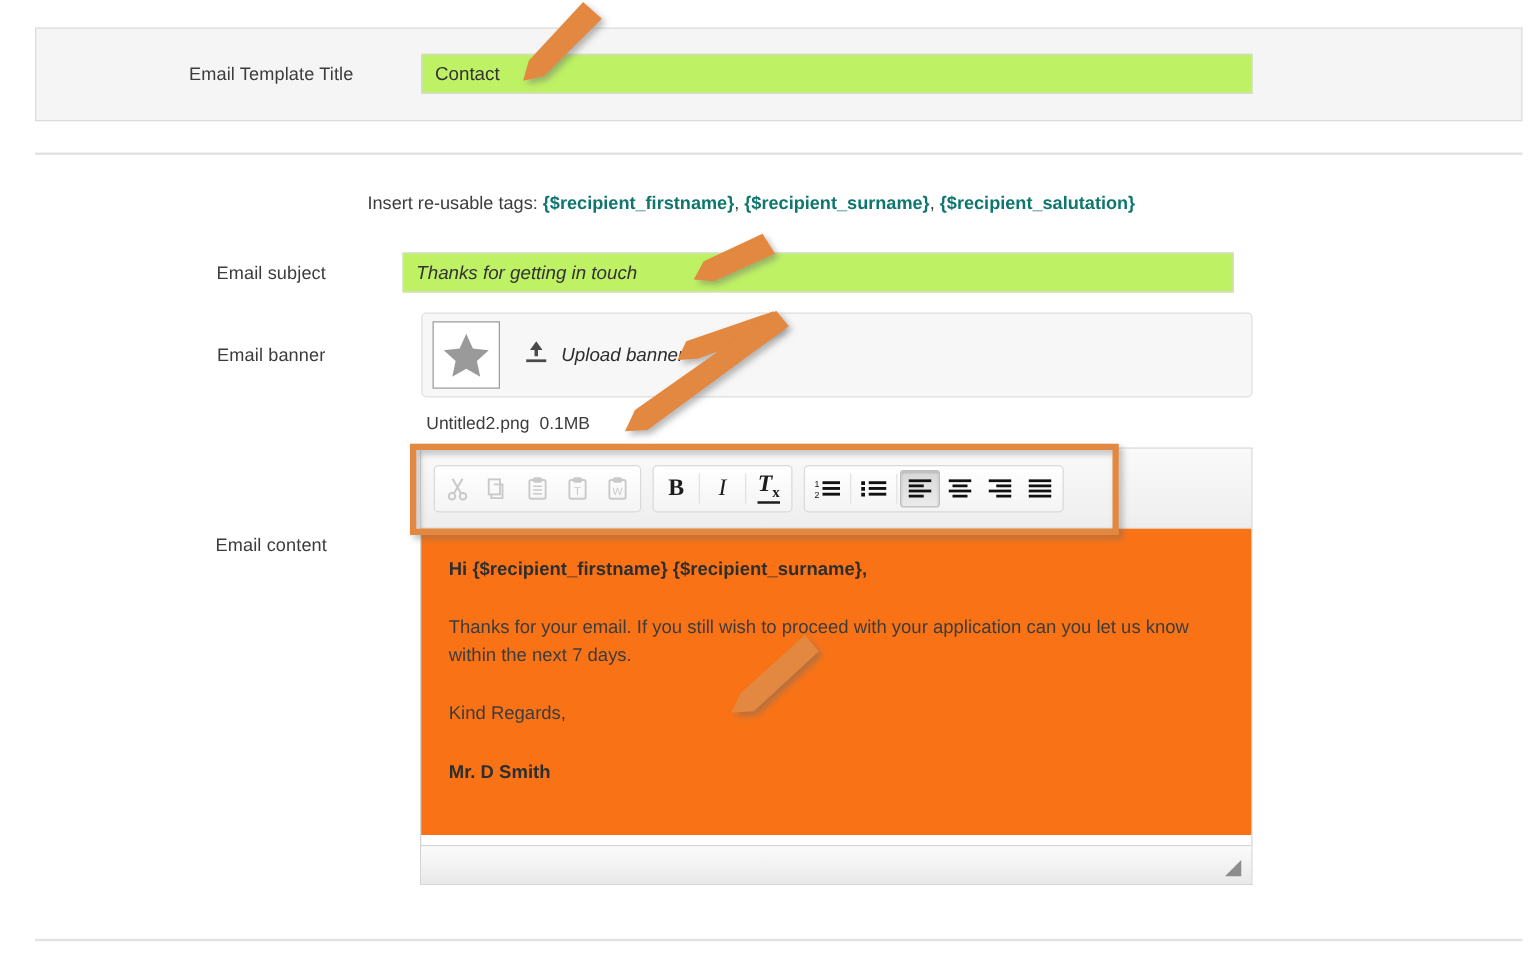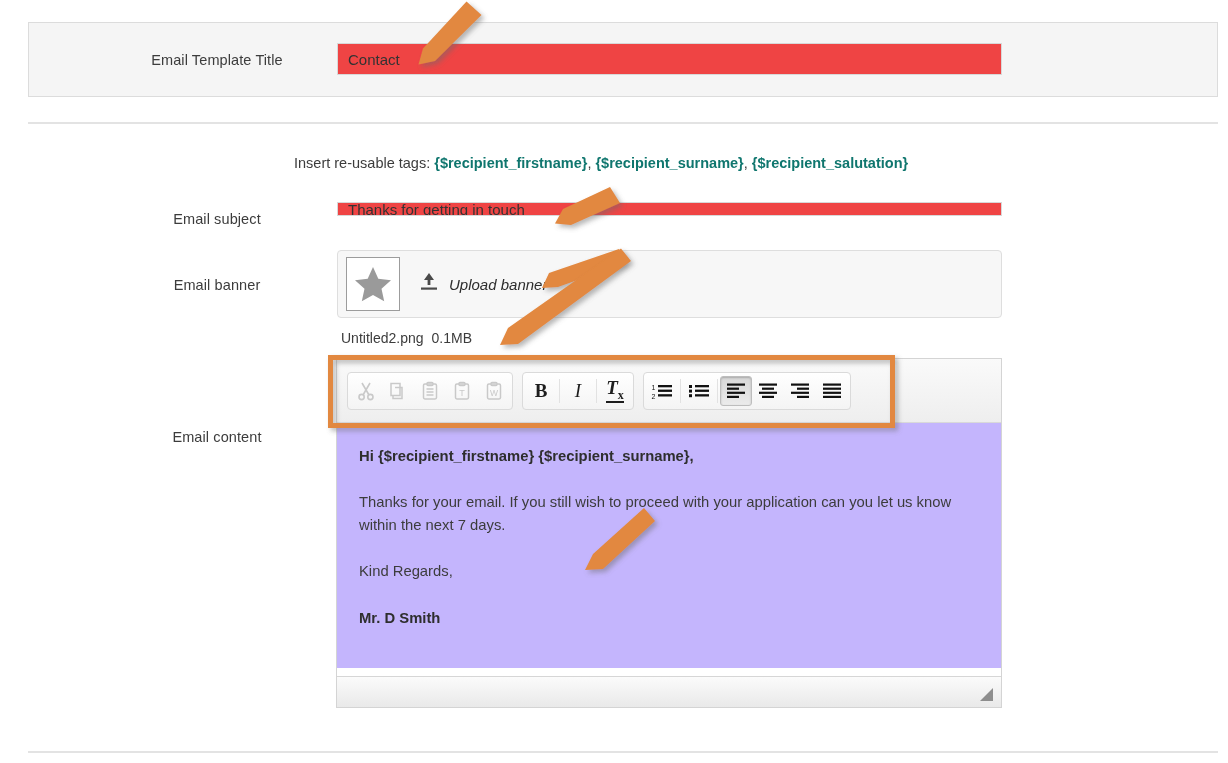--- a/index.html
+++ b/index.html
@@ -44,21 +44,21 @@
     text-align: center;
     font-size: 14.5px;
     color: #3c3c3c;
     white-space: nowrap;
     letter-spacing: 0.1px;
   }
 
   .text-input {
     position: absolute;
     box-sizing: border-box;
-    background: #ef4444;
+    background: #bef264;
     border: 1px solid #d8d8d8;
     font-family: "Liberation Sans", sans-serif;
     font-size: 15px;
     color: #333333;
     padding: 4px 10px;
     outline: none;
   }
 
   
   .tags-line {
@@ -182,21 +182,21 @@
     font-weight: bold;
     border-bottom: 2px solid #1d1d1d;
     padding-bottom: 1px;
   }
   .tb-txt.strip sub { font-size: 12px; font-style: normal; font-weight: bold; }
 
   .editor-body {
     padding: 22px 20px 0 22px;
     height: 245px;
     box-sizing: border-box;
-    background: #c4b5fd;
+    background: #f97316;
   }
   .editor-body p {
     margin: 0 0 24px 0;
     font-size: 14.8px;
     line-height: 1.52;
     color: #3c3c3c;
   }
   .editor-body p.b { font-weight: bold; color: #2e2e2e; }
 
   .editor-footer {
@@ -238,21 +238,21 @@
 <input class="text-input" style="left: 337px; top: 43px; width: 665px; height: 32px;" value="Contact">
 
 <div class="divider top-rule"></div>
 
 <div class="tags-line">
   <span>Insert re-usable tags: </span><b>{$recipient_firstname}</b><span>, </span><b>{$recipient_surname}</b><span>, </span><b>{$recipient_salutation}</b>
 </div>
 
 <div class="form-label" style="left:117px; top:211px; width:200px;">Email subject</div>
 
-<input class="text-input" style="left: 337px; top: 202px; width: 665px; height: 14px;" value="Thanks for getting in touch">
+<input class="text-input" style="left: 322px; top: 202px; width: 665px; height: 32px; font-style: italic;" value="Thanks for getting in touch">
 
 <div class="form-label" style="left:117px; top:277px; width:200px;">Email banner</div>
 
 <div class="banner-box">
   <div class="banner-thumb">
     <svg width="40" height="38" viewBox="0 0 40 38" aria-hidden="true">
       <polygon points="20,2 25.3,13.8 38,15.2 28.5,23.8 31.2,36.3 20,30 8.8,36.3 11.5,23.8 2,15.2 14.7,13.8" fill="#9a9a9a"></polygon>
     </svg>
   </div>
   <div class="upload-group">

